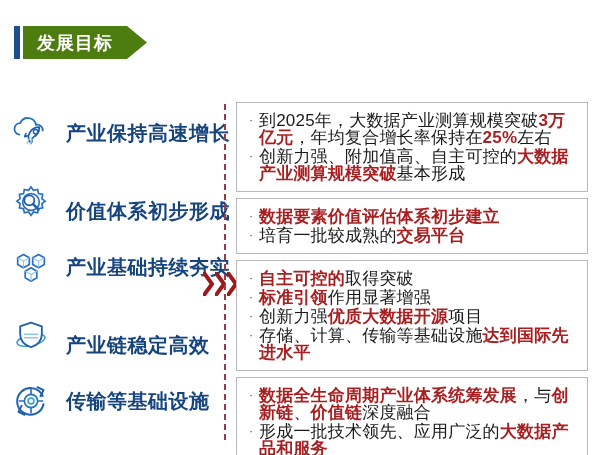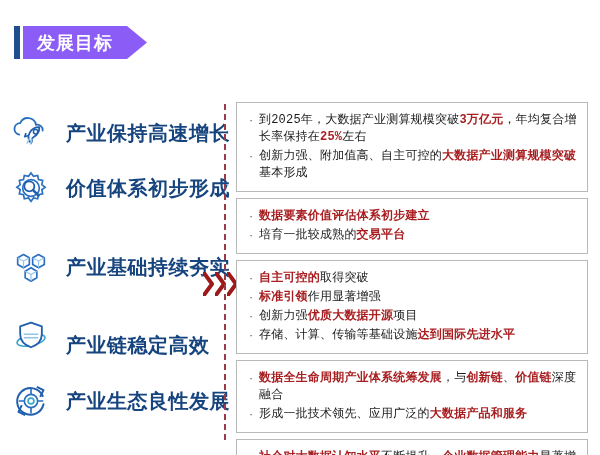--- a/index.html
+++ b/index.html
@@ -14,21 +14,21 @@
   
   .banner {
     position: absolute; left: 14px; top: 26px;
     display: flex; align-items: stretch; height: 33px;
   }
   .banner-bar {
     width: 6px; background: #1f4e8c; margin-right: 3px;
   }
   .banner-tag {
     position: relative; display: flex; align-items: center;
-    background: #8b5cf6; padding: 0 26px 0 14px; height: 33px;
+    background: #4d7c0f; padding: 0 26px 0 14px; height: 33px;
     clip-path: polygon(0 0, calc(100% - 20px) 0, 100% 50%, calc(100% - 20px) 100%, 0 100%);
     min-width: 124px;
   }
   .banner-text {
     color: #ffffff; font-size: 18px; font-weight: bold; letter-spacing: 1px;
     white-space: nowrap;
   }
 
   
   .sidebar { position: absolute; left: 0; top: 100px; width: 222px; height: 345px; }
@@ -70,22 +70,22 @@
   }
   .bullet-row {
     display: flex; align-items: flex-start;
     margin: 2px 0;
   }
   .bullet-dot {
     flex: 0 0 16px; text-align: center;
     color: #444; font-size: 11px; line-height: 17px;
   }
   .bullet-text {
-    flex: 1; font-size: 12px; line-height: 17px;
-    color: #1a1a1a; letter-spacing: 0.2px; font-family: Liberation Mono, monospace;
+    flex: 1; font-size: 17px; line-height: 17px;
+    color: #1a1a1a; letter-spacing: 0.2px;
   }
   .bullet-text b { color: #a81f21; font-weight: bold; }
 </style>
 </head>
 <body>
 
 <div class="page">
 
   <div class="banner">
     <div class="banner-bar"></div>
@@ -102,21 +102,21 @@
           <path d="M10 26a7 7 0 0 1 1-13.9 10 10 0 0 1 19 2A6.5 6.5 0 0 1 38 21" fill="none" stroke="#2a6fc0" stroke-width="2.2" stroke-linecap="round"></path>
           <path d="M24 36c-3-3-4-8-1.5-12.5C25 19 30 17 34 17c0 4-2 9-6.5 11.5C23 31 27 33 24 36z" fill="#fff" stroke="#1f5fae" stroke-width="2.2" stroke-linejoin="round"></path>
           <circle cx="29.5" cy="22.5" r="2.6" fill="#fff" stroke="#1f5fae" stroke-width="1.8"></circle>
           <path d="M22.5 30l-3 6M25 31.5l-1.5 5.5" stroke="#8fc4ec" stroke-width="2" stroke-linecap="round"></path>
           <path d="M21 27l-4.5 1.5 1.5-4.5" fill="none" stroke="#1f5fae" stroke-width="2" stroke-linejoin="round"></path>
         </svg>
       </span>
       <span class="side-label">产业保持高速增长</span>
     </div>
 
-    <div class="side-item" style="top:63px;">
+    <div class="side-item" style="top:75px;align-items:flex-end;">
       <span class="side-icon">
         <svg viewBox="0 0 48 48">
           <path d="M24 6l3 4h0l5-1 1 5 5 1-1 5 4 3-4 3 1 5-5 1-1 5-5-1-3 4-3-4-5 1-1-5-5-1 1-5-4-3 4-3-1-5 5-1 1-5 5 1z" fill="none" stroke="#2a6fc0" stroke-width="2"></path>
           <circle cx="24" cy="24" r="10" fill="none" stroke="#2a6fc0" stroke-width="2"></circle>
           <circle cx="22" cy="22" r="6" fill="none" stroke="#1f5fae" stroke-width="2.2"></circle>
           <path d="M26.5 26.5L33 33" stroke="#1f5fae" stroke-width="3" stroke-linecap="round"></path>
         </svg>
       </span>
       <span class="side-label">价值体系初步形成</span>
     </div>
@@ -154,21 +154,21 @@
       <span class="side-icon">
         <svg viewBox="0 0 48 48">
           <path d="M38 18a16 16 0 1 0 1 10" fill="none" stroke="#1f5fae" stroke-width="2.4" stroke-linecap="round"></path>
           <path d="M31 7l8 4-4 8" fill="none" stroke="#1f5fae" stroke-width="2.4" stroke-linejoin="round"></path>
           <path d="M17 41l-8-4 4-8" fill="none" stroke="#1f5fae" stroke-width="2.4" stroke-linejoin="round"></path>
           <circle cx="24" cy="24" r="8" fill="none" stroke="#2a6fc0" stroke-width="2"></circle>
           <circle cx="24" cy="24" r="3.5" fill="none" stroke="#3aa7c9" stroke-width="2"></circle>
           <path d="M24 10v6M24 32v6M10 24h6M32 24h6" stroke="#2a6fc0" stroke-width="2" stroke-linecap="round"></path>
         </svg>
       </span>
-      <span class="side-label">产业生态良性发展</span>
+      <span class="side-label">传输等基础设施</span>
     </div>
   </div>
 
   <div class="chevrons">
     <svg width="11" height="24" viewBox="0 0 11 24">
         <path d="M1 1 L9 12 L1 23" fill="none" stroke="#9e1a1a" stroke-width="4" stroke-linecap="round" stroke-linejoin="round"></path>
       </svg>
     <svg width="11" height="24" viewBox="0 0 11 24">
         <path d="M1 1 L9 12 L1 23" fill="none" stroke="#9e1a1a" stroke-width="4" stroke-linecap="round" stroke-linejoin="round"></path>
       </svg>

